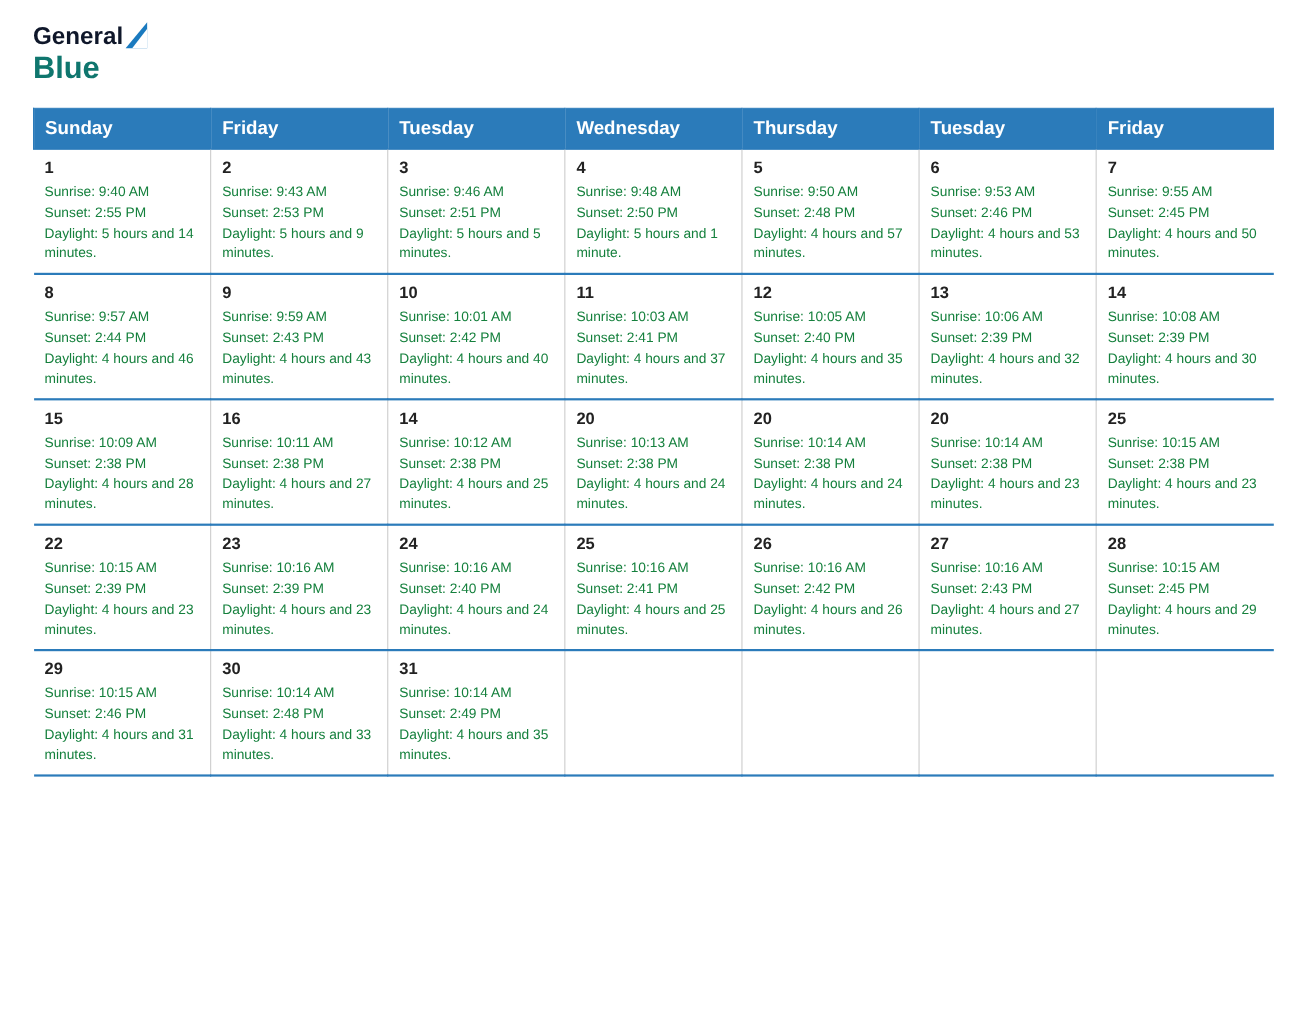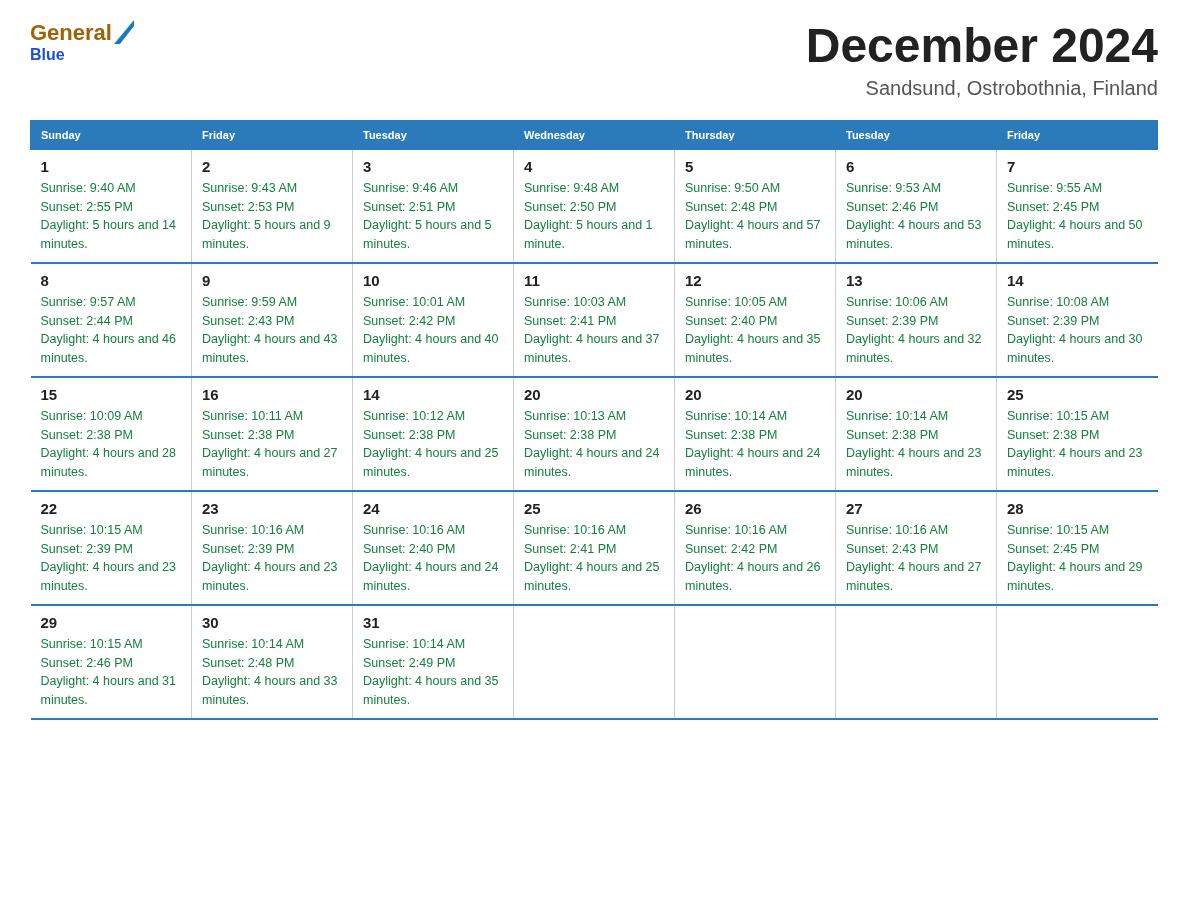--- a/index.html
+++ b/index.html
@@ -16,26 +16,26 @@
       align-items: flex-start;
       margin-bottom: 20px;
     }
     .logo {
       display: flex;
       align-items: center;
     }
     .logo-text-general {
       font-size: 22px;
       font-weight: bold;
-      color: #a16207;
+      color: #0f172a;
     }
     .logo-text-blue {
-      font-size: 16px;
-      font-weight: bold;
-      color: #1d4ed8;
+      font-size: 28px;
+      font-weight: bold;
+      color: #0f766e;
     }
     .title-section {
       text-align: right;
     }
     .month-title {
       font-size: 48px;
       font-weight: bold;
       color: #222;
       line-height: 1.1;
     }
@@ -47,21 +47,21 @@
     table {
       width: 100%;
       border-collapse: collapse;
       table-layout: fixed;
     }
     thead tr {
       background-color: #2b7bba;
     }
     thead th {
       color: #ffffff;
-      font-size: 11px;
+      font-size: 17px;
       font-weight: bold;
       padding: 8px 10px;
       text-align: left;
       border: 1px solid #2b7bba;
     }
     tbody tr {
       border-bottom: 2px solid #2b7bba;
     }
     tbody td {
       vertical-align: top;
@@ -98,24 +98,20 @@
       <div style="display:flex; align-items:center;">
         <span class="logo-text-general">General</span>
         <svg width="20" height="24" viewBox="0 0 20 24" style="margin-left:2px; margin-bottom:2px;">
           <polygon points="0,24 20,0 20,24" fill="#1a7abf"></polygon>
           <polygon points="6,24 20,6 20,24" fill="#ffffff"></polygon>
         </svg>
       </div>
       <span class="logo-text-blue">Blue</span>
     </div>
   </div>
-  <div class="title-section">
-    <div class="month-title">December 2024</div>
-    <div class="location-subtitle">Sandsund, Ostrobothnia, Finland</div>
-  </div>
 </div>
 
 <table>
   <thead>
     <tr>
       <th>Sunday</th>
       <th>Friday</th>
       <th>Tuesday</th>
       <th>Wednesday</th>
       <th>Thursday</th>

